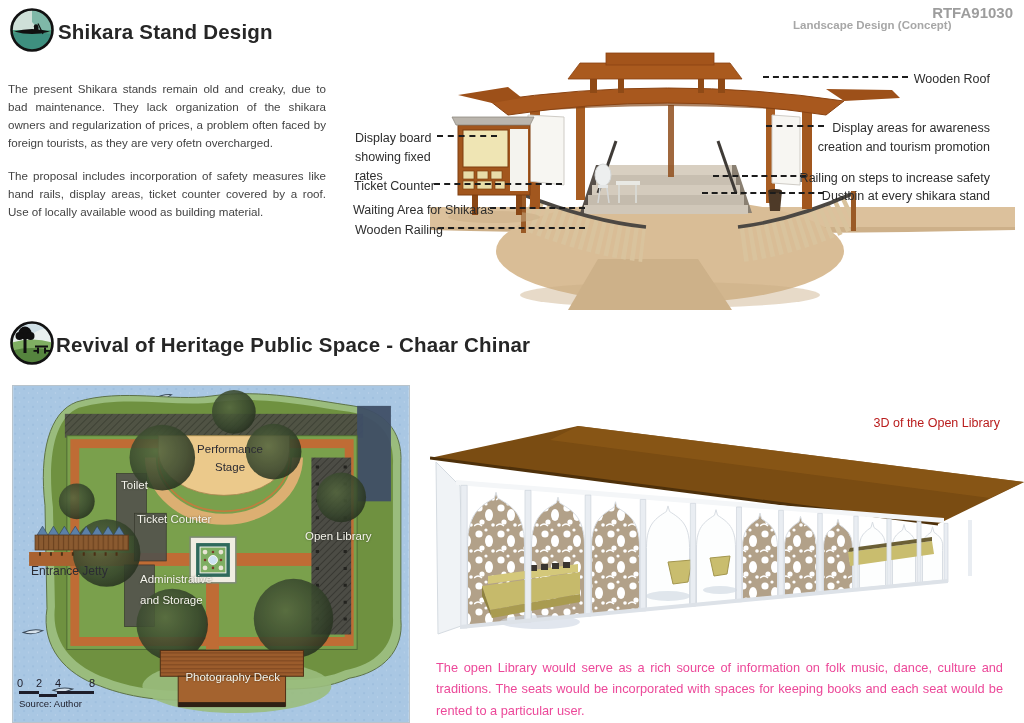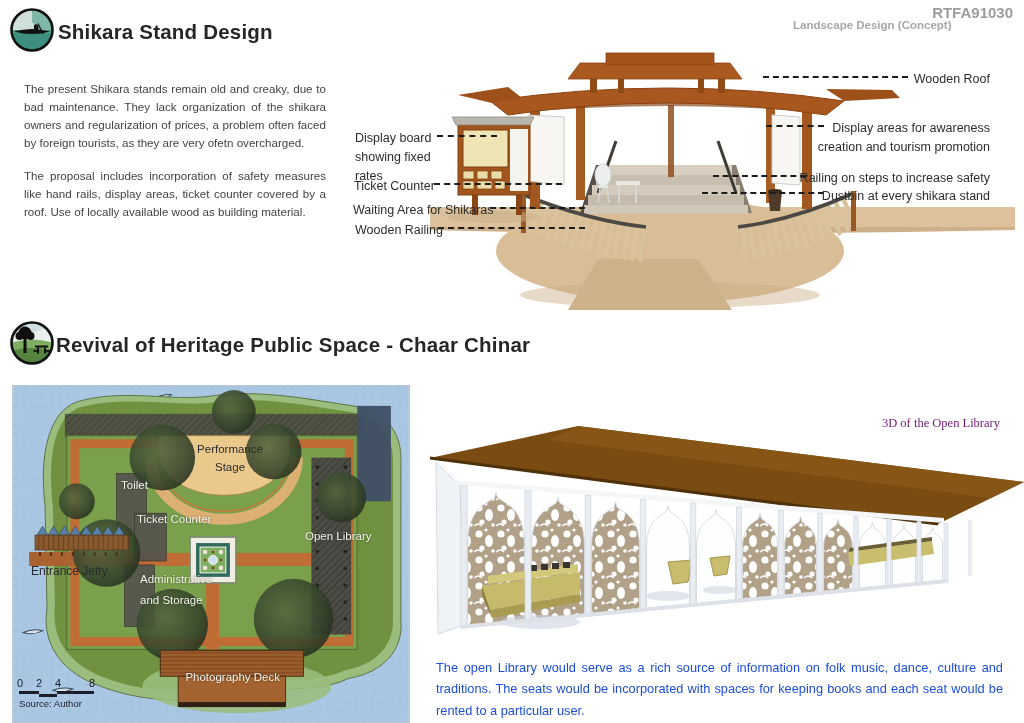--- a/index.html
+++ b/index.html
@@ -2,31 +2,31 @@
 <html><head>
 <meta charset="utf-8">
 <style>
   html,body{margin:0;padding:0;background:#e8e8e8;}
   #board{position:relative;width:1024px;height:723px;background:#ffffff;overflow:hidden;
          font-family:"Liberation Sans",sans-serif;color:#3c3c3c;}
   .abs{position:absolute;}
   .h1{font-size:20.5px;font-weight:700;color:#262626;letter-spacing:.2px;}
   .codehead{font-size:15px;font-weight:700;color:#9d9d9d;text-align:right;}
   .codesub{font-size:11.5px;font-weight:700;color:#a7a7a7;text-align:left;}
-  .body-text p{margin:0 0 15px 16px;font-size:11.6px;line-height:1.56;text-align:justify;color:#434343;}
+  .body-text p{margin:0 0 15px 0;font-size:11.6px;line-height:1.56;text-align:justify;color:#434343;}
   .callout{font-size:12.5px;color:#2d2d2d;line-height:1.5;}
   .callout.right{text-align:right;}
   .lead{height:0;border-top:2px dashed #1c1c1c;}
   .plan-label{font-size:11.5px;color:#f5f4ec;text-shadow:0 0 2px rgba(20,25,15,.55);line-height:1.55;}
   .plan-label.dark{color:#2b2b33;text-shadow:none;}
   .scale-num{font-size:11px;color:#1d1d2a;}
   .scale-seg{position:absolute;height:2.5px;background:#1d1d2a;}
   .source{font-size:9.5px;color:#1d1d2a;}
-  .render-label{font-size:12.5px;color:#701a75;font-family:Liberation Serif, serif;}
-  .desc{font-size:12.8px;line-height:1.68;text-align:justify;color:#1d4ed8;}
+  .render-label{font-size:12.5px;color:#b91c1c;}
+  .desc{font-size:12.8px;line-height:1.68;text-align:justify;color:#ec4899;}
   .logo{width:44px;height:44px;}
 </style>
 </head>
 <body>
 
 <div id="board">
 
   <svg class="abs logo" style="left:10px;top:8px;" viewBox="0 0 44 44">
     <defs>
         <clipPath id="c1">

